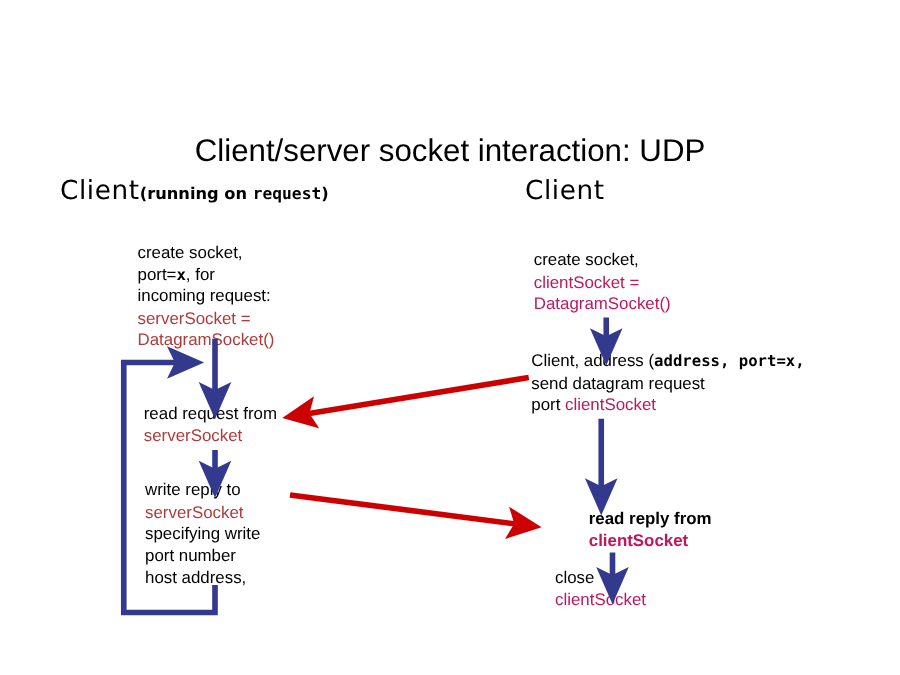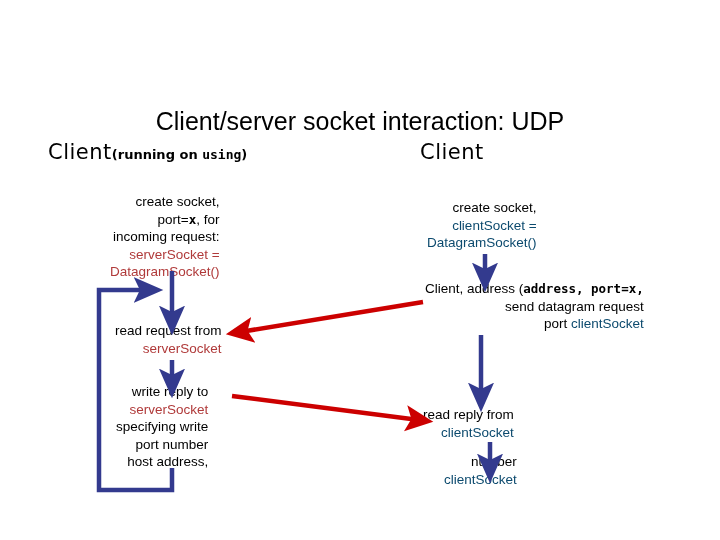--- a/index.html
+++ b/index.html
@@ -70,48 +70,48 @@
   
   .block {
     position: absolute;
     font-size: 13.5px;
     line-height: 17.5px;
     color: #000000;
     font-family: "Liberation Sans", sans-serif;
     white-space: nowrap;
   }
   .code-red   { color: #b03a3a; }
-  .code-red2  { color: #0c4a6e; }
+  .code-red2  { color: #be185d; }
   .mono-b {
     font-family: "DejaVu Sans Mono", monospace;
     font-weight: bold;
     font-size: 12.5px;
   }
-  .line { display: block; text-align: right; }
+  .line { display: block; }
 
   
   #srv-create   { left: 110px; top: 165px; }
   #srv-read     { left: 115px; top: 294px; }
   #srv-write    { left: 116px; top: 355px; }
 
   
   #cli-create   { left: 427px; top: 171px; }
   #cli-send     { left: 425px; top: 252px; }
-  #cli-read     { left: 423px; top: 378px; }
+  #cli-read     { left: 471px; top: 378px; font-weight: bold; }
   #cli-close    { left: 444px; top: 425px; }
 </style>
 </head>
 <body>
 
 <div id="canvas">
 
   <div class="slide-title">Client/server socket interaction: UDP</div>
 
   <div class="col-heading" id="server-heading">
-    <span class="big">Client</span><span class="paren">(running on </span><span class="mono">using</span><span class="paren">)</span>
+    <span class="big">Client</span><span class="paren">(running on </span><span class="mono">request</span><span class="paren">)</span>
   </div>
 
   <div class="col-heading" id="client-heading">
     <span class="big">Client</span>
   </div>
 
   <div class="block" id="srv-create">
     <span class="line">create socket,</span>
     <span class="line"><span>port=</span><span class="mono-b">x</span><span>, for</span></span>
     <span class="line">incoming request:</span>
@@ -143,21 +143,21 @@
     <span class="line">send datagram request</span>
     <span class="line"><span>port </span><span class="code-red2">clientSocket</span></span>
   </div>
 
   <div class="block" id="cli-read">
     <span class="line">read reply from</span>
     <span class="line code-red2">clientSocket</span>
   </div>
 
   <div class="block" id="cli-close">
-    <span class="line">number</span>
+    <span class="line">close</span>
     <span class="line code-red2">clientSocket</span>
   </div>
 
   <svg id="arrow-layer" viewBox="0 0 720 540">
     <defs>
       <marker id="navy-head" markerWidth="7" markerHeight="7" refX="3.2" refY="3.2" orient="auto" markerUnits="strokeWidth">
         <path d="M0,0.3 L6.6,3.2 L0,6.1 L1.4,3.2 Z" fill="#333a8e"></path>
       </marker>
       <marker id="red-head" markerWidth="6.5" markerHeight="6.5" refX="3" refY="3.1" orient="auto" markerUnits="strokeWidth">
         <path d="M0,0.2 L6.2,3.1 L0,6.0 L1.3,3.1 Z" fill="#cc0000"></path>

